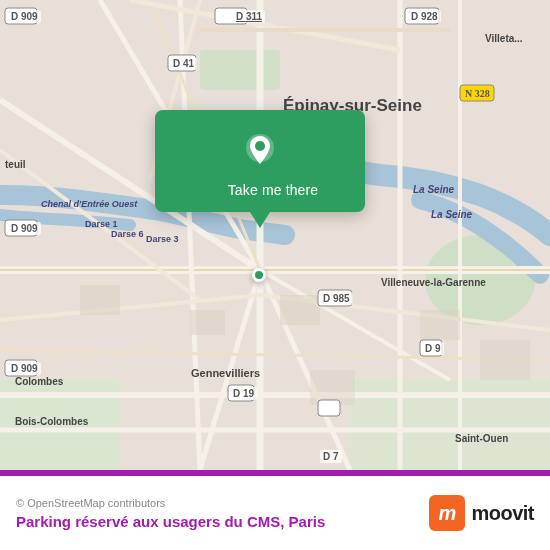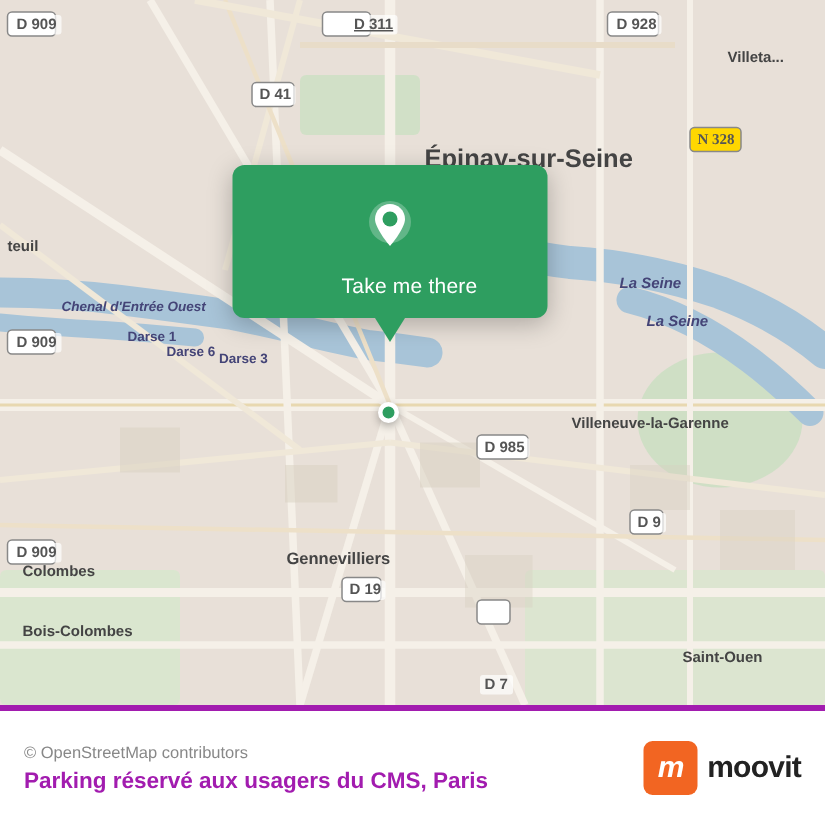--- a/index.html
+++ b/index.html
@@ -72,21 +72,21 @@
 
     
     #bottom-bar {
       width: 550px;
       height: 80px;
       background: white;
       display: flex;
       align-items: center;
       justify-content: space-between;
       padding: 0 16px;
-      border-top: 4px solid #a21caf;
+      border-top: 6px solid #a21caf;
     }
 
     .bottom-left {
       display: flex;
       flex-direction: column;
     }
 
     .attribution-text {
       font-size: 11px;
       color: #888;

